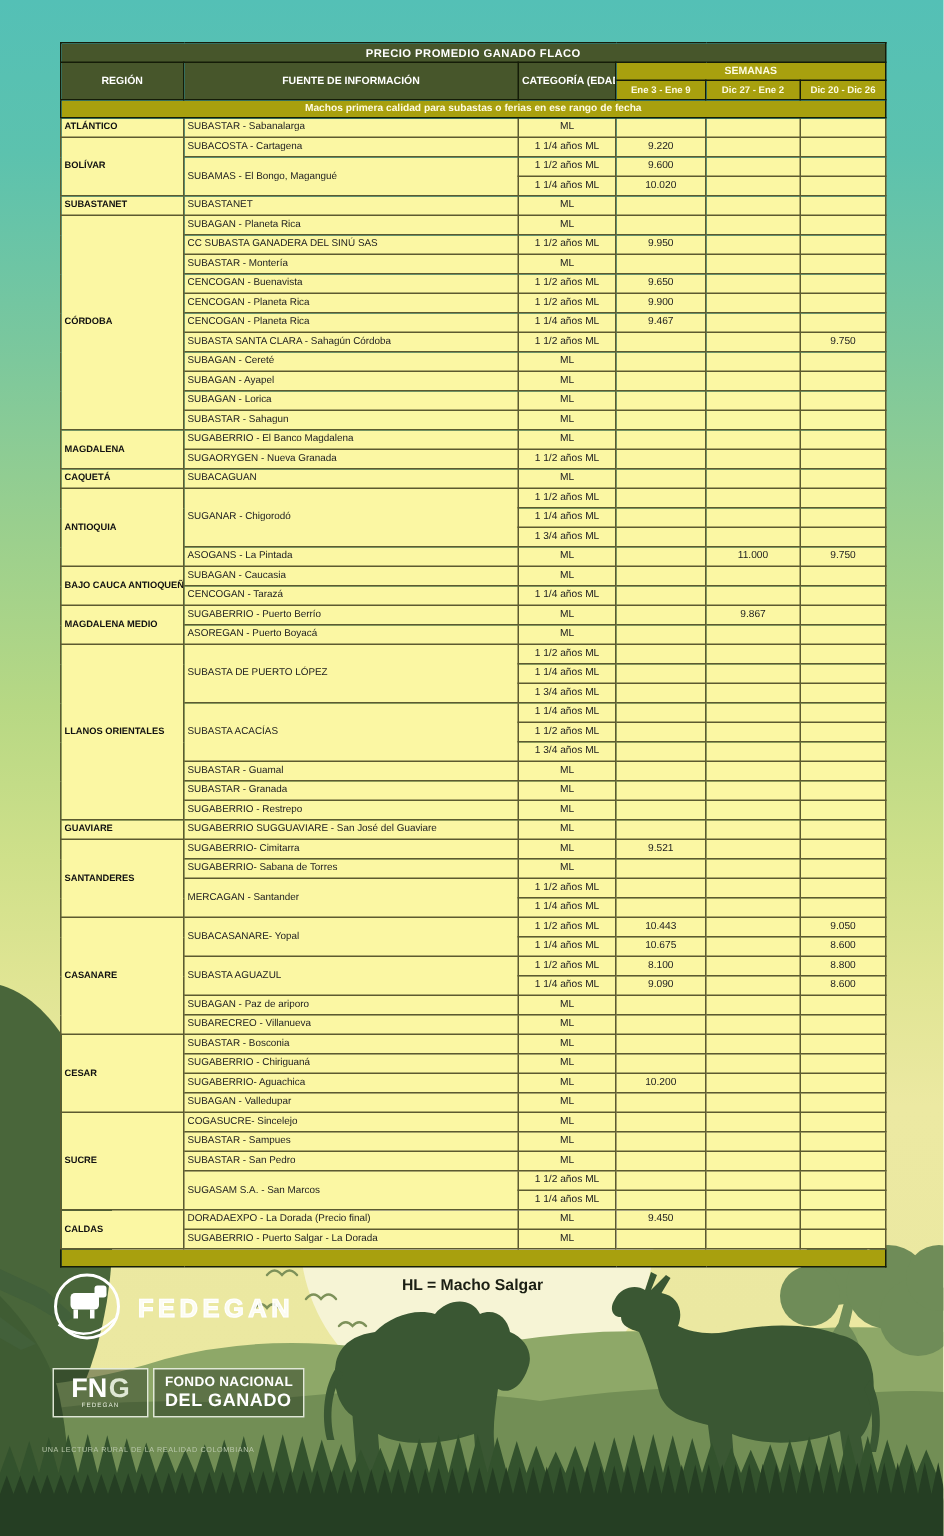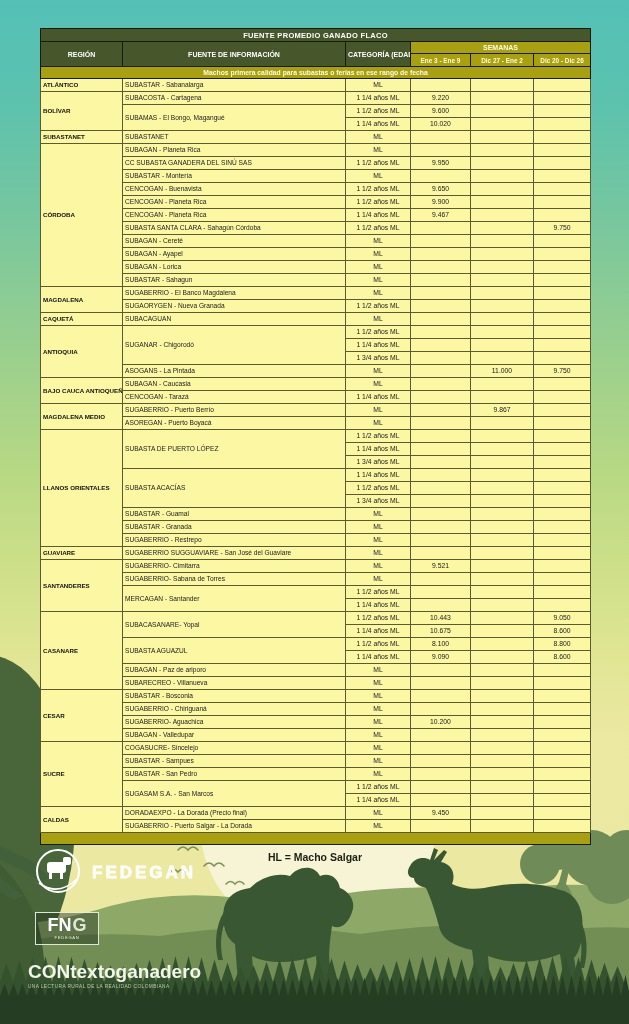--- a/index.html
+++ b/index.html
@@ -93,21 +93,21 @@
     <colgroup>
       <col style="width:82px">
         <col style="width:223px">
         <col style="width:65px">
       <col style="width:60px">
         <col style="width:63px">
         <col style="width:57px">
     </colgroup>
     <thead>
       <tr>
-        <th class="title-cell" colspan="6">FUENTE PROMEDIO GANADO FLACO</th>
+        <th class="title-cell" colspan="6">PRECIO PROMEDIO GANADO FLACO</th>
       </tr>
       <tr>
         <th class="dark" rowspan="2">REGIÓN</th>
         <th class="dark" rowspan="2">FUENTE DE INFORMACIÓN</th>
         <th class="dark" rowspan="2">CATEGORÍA (EDAD)</th>
         <th class="olive" colspan="3">SEMANAS</th>
       </tr>
       <tr>
         <th class="olive week-label">Ene 3 - Ene 9</th>
         <th class="olive week-label">Dic 27 - Ene 2</th>
@@ -553,18 +553,21 @@
 </div>
 
 <div class="fng-logo">
   <div class="fng-box fng-left">
     <div class="fng-abbr-row">
       <span class="fng-abbr">FN</span>
       <span class="fng-g">G</span>
     </div>
     <div class="fng-sub">FEDEGAN</div>
   </div>
+  <div class="fng-box fng-right">
+    <div class="fng-line1">FONDO NACIONAL</div>
+    <div class="fng-line2">DEL GANADO</div>
+  </div>
 </div>
 
 <div class="contexto">
-  <div class="contexto-title">CONtextoganadero</div>
   <div class="contexto-tagline">UNA LECTURA RURAL DE LA REALIDAD COLOMBIANA</div>
 </div>
 
 </body></html>

